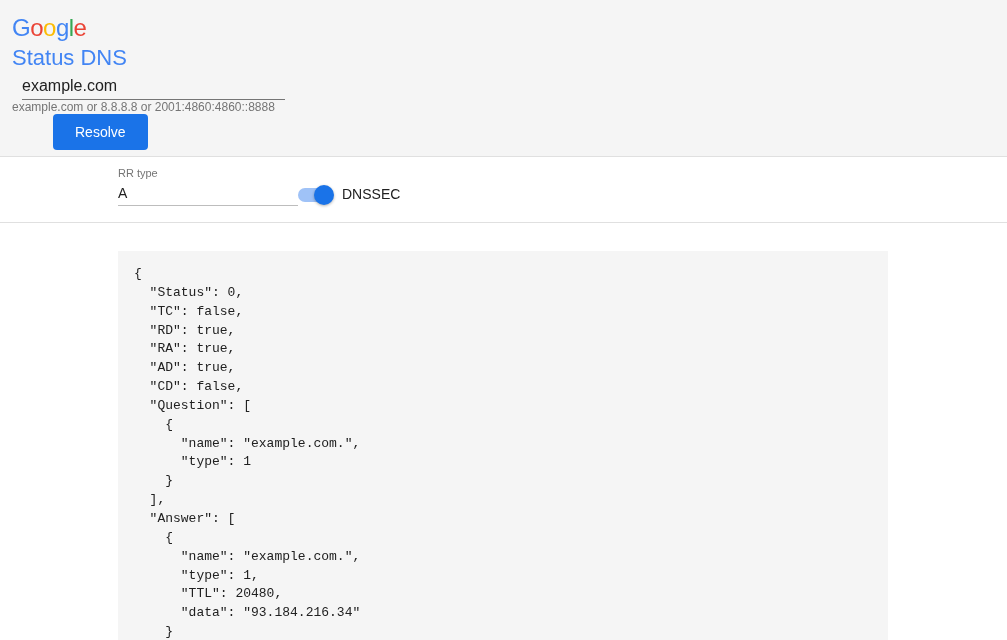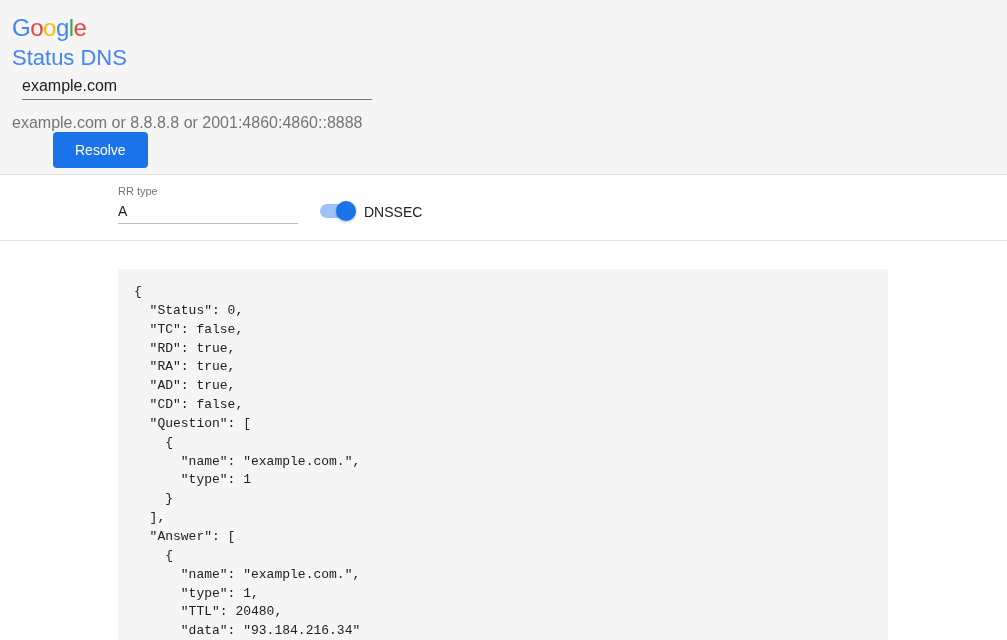--- a/index.html
+++ b/index.html
@@ -45,56 +45,55 @@
     border-bottom: 1px solid #757575;
     background: transparent;
     font-size: 16px;
     padding: 4px 0;
     outline: none;
     width: 100%;
     color:#212121;
     margin-left:10px;
   }
   .hint {
-    font-size: 16px;
+    font-size: 12px;
     color: #757575;
-    margin-top: 14px;
+    margin-top: 0;
   }
   .resolve-btn {
     background: #1a73e8;
     color: #fff;
     border: none;
     border-radius: 4px;
     font-size: 14px;
     font-weight: 500;
     padding: 10px 22px;
     margin-left: 41px;
     cursor: pointer;
   }
   .options-row {
     display:flex;
     align-items:flex-end;
-    gap: 22px;
     padding: 10px 12px 16px 118px;
     border-bottom: 1px solid #e0e0e0;
   }
   .field-group { display:flex; flex-direction:column; width:180px; }
   .field-label { font-size: 11px; color:#757575; margin-bottom:2px; }
   .text-input, .placeholder-input {
     border:none;
     border-bottom:1px solid #bdbdbd;
     background:transparent;
     font-size:14px;
     padding:4px 0;
     outline:none;
     width:100%;
     color:#212121;
   }
   .placeholder-input::placeholder { color:#9e9e9e; }
-  .toggle-wrap { display:flex; align-items:flex-start; gap:10px; margin-bottom:4px; }
+  .toggle-wrap { display:flex; align-items:flex-end; gap:10px; margin-bottom:4px; }
   .toggle {
     width:34px; height:14px; background:#9fc2f7; border-radius:10px; position:relative; cursor:pointer;
   }
   .toggle .knob {
     width:20px; height:20px; border-radius:50%; background:#1a73e8;
     position:absolute; top:-3px; right:-2px;
     box-shadow:0 1px 3px rgba(0,0,0,0.3);
   }
   .toggle-label { font-size:14px; color:#212121; }
   .content { padding: 28px 12px 30px 118px; max-width: 900px; }

